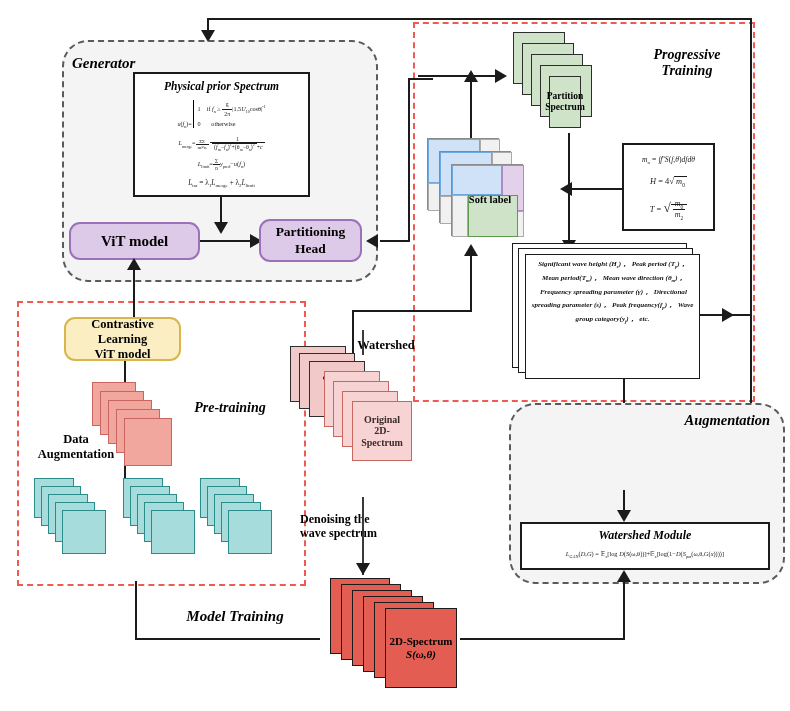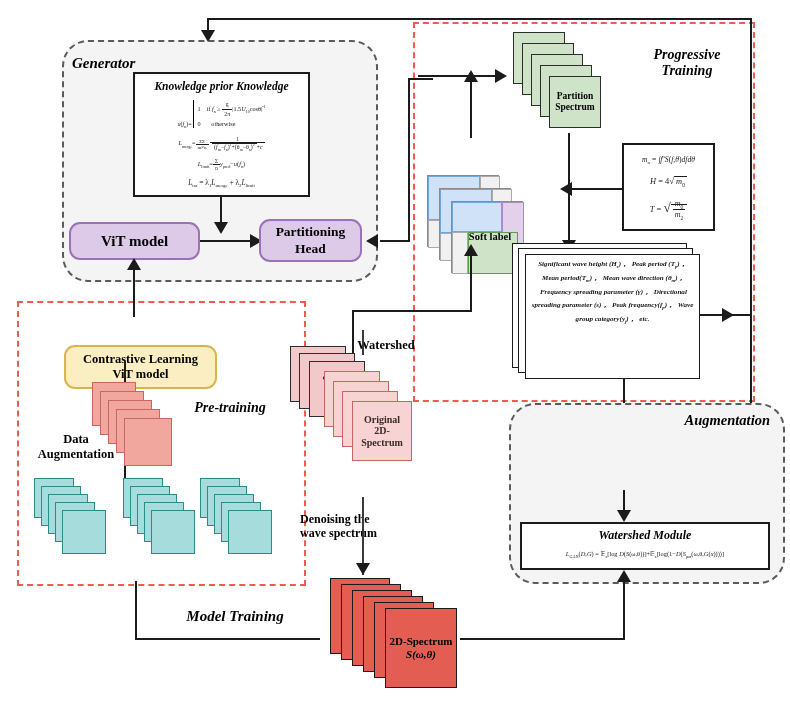--- a/index.html
+++ b/index.html
@@ -52,21 +52,21 @@
   }
   .card.green {background:#cfe3c8;border-color:#2e2e2e;}
   .card.pinkL {background:#f7d3d3;border-color:#c8675f;}
   .card.pinkD {background:#f2c9c9;border-color:#2e2e2e;}
   .card.red   {background:#e35d52;border-color:#1b1b1b;}
   .card.teal  {background:#a6dcdc;border-color:#2b8c8c;}
   .card.salmon{background:#f2a79e;border-color:#c8675f;}
   .card.white {background:#ffffff;border-color:#8a8a8a;}
 
   
-  .slcard{position:absolute;box-sizing:border-box;border:1.4px solid #8a8a8a;background:#c4b5fd;margin-top:37px;}
+  .slcard{position:absolute;box-sizing:border-box;border:1.4px solid #8a8a8a;background:#c4b5fd;}
   .slcard .q{position:absolute;box-sizing:border-box;}
 
   
   .ln{position:absolute;background:#1b1b1b;}
   .ln.h{height:2.2px;}
   .ln.v{width:2.2px;}
   .ln.thin{background:#3a3a3a;}
   .arw{position:absolute;width:0;height:0;}
   .arw.down {border-left:7px solid transparent;border-right:7px solid transparent;border-top:12px solid #1b1b1b;}
   .arw.up   {border-left:7px solid transparent;border-right:7px solid transparent;border-bottom:12px solid #1b1b1b;}
@@ -95,21 +95,21 @@
 
 <div id="stage">
 
   <div class="region-red" style="left:413px;top:22px;width:338px;height:376px;"></div>
   <div class="region-red" style="left:17px;top:301px;width:285px;height:281px;"></div>
 
   <div class="region-gen" style="left:62px;top:40px;width:312px;height:238px;"></div>
   <div class="region-title" style="left:72px;top:55px;width:120px;font-size:15px;text-align:left;">Generator</div>
 
   <div class="wbox" style="left:133px;top:72px;width:177px;height:125px;">
-    <div class="bx-title" style="font-size:11.5px;margin-top:6px;">Knowledge prior Knowledge</div>
+    <div class="bx-title" style="font-size:11.5px;margin-top:6px;">Physical prior Spectrum</div>
     <div style="padding:4px 6px 0 6px;">
       <div class="eq" style="font-size:6.2px;margin-top:4px;line-height:1.5;">
         <i>u</i>(<i>f</i><sub>n</sub>)=&nbsp;<span style="display:inline-block;border-left:1px solid #000;padding-left:3px;text-align:left;">
         1&nbsp;&nbsp;&nbsp;&nbsp;if <i>f</i><sub>n</sub> ≥ <span class="frac"><span class="n">g</span><span class="d">2π</span></span>|1.5<i>U</i><sub>10</sub>cosθ|<sup>-1</sup><br>
         0&nbsp;&nbsp;&nbsp;&nbsp;&nbsp;&nbsp;&nbsp;otherwise</span>
       </div>
       <div class="eq" style="font-size:6.2px;margin-top:6px;">
         <i>L</i><sub>merge</sub>=<span class="frac" style="font-size:.8em;"><span class="n">ΣΣ</span><span class="d">m≠n</span></span>
         <span class="frac"><span class="n">1</span><span class="d"><span class="sqrt">(<i>f</i><sub>m</sub>−<i>f</i><sub>n</sub>)<sup>2</sup>+(θ<sub>m</sub>−θ<sub>n</sub>)<sup>2</sup></span>+<i>c</i></span></span>
       </div>
@@ -145,21 +145,21 @@
   <div class="ln v" style="left:750px;top:398px;height:30px;"></div>
 
   <div class="region-title" style="left:617px;top:47px;width:140px;font-size:14px;">Progressive
 Training</div>
 
   <div class="stack" style="left:513px;top:32px;width:95px;height:105px;">
     <div class="card green" style="left:0px;top:0px;width:52px;height:52px;"></div>
     <div class="card green" style="left:9px;top:11px;width:52px;height:52px;"></div>
     <div class="card green" style="left:18px;top:22px;width:52px;height:52px;"></div>
     <div class="card green" style="left:27px;top:33px;width:52px;height:52px;"></div>
-    <div class="card green" style="left:36px;top:44px;width:52px;height:52px;font-size:9.5px;white-space:pre-line;">Partition
+    <div class="card green" style="left:36px;top:44px;width:32px;height:52px;font-size:9.5px;white-space:pre-line;">Partition
 Spectrum</div>
   </div>
 
   <div class="ln h" style="left:418px;top:75px;width:85px;"></div>
   <div class="arw right" style="left:495px;top:69px;"></div>
 
   <div class="ln v" style="left:470px;top:80px;height:58px;"></div>
   <div class="arw up" style="left:464px;top:70px;"></div>
 
   <div class="stack" style="left:427px;top:138px;width:110px;height:115px;">
@@ -230,21 +230,21 @@
 
   <div class="wbox" style="left:520px;top:522px;width:250px;height:48px;">
     <div class="bx-title" style="font-size:12px;margin-top:4px;">Watershed Module</div>
     <div class="eq" style="font-size:6.4px;margin-top:7px;">
       <i>L</i><sub>GAN</sub>(<i>D</i>,<i>G</i>) = 𝔼<sub>x</sub>[log <i>D</i>(<i>S</i>(ω,θ))]+𝔼<sub>z</sub>[log(1−<i>D</i>(<i>S</i><sub>par</sub>(ω,θ,<i>G</i>(<i>x</i>))))]
     </div>
   </div>
 
   <div class="region-title" style="left:175px;top:400px;width:110px;font-size:14px;">Pre-training</div>
 
-  <div class="rbox yellow" style="left:64px;top:317px;width:153px;height:44px;font-size:12.5px;white-space:pre-line;margin-top:28px;">Contrastive Learning
+  <div class="rbox yellow" style="left:64px;top:317px;width:117px;height:44px;font-size:12.5px;white-space:pre-line;">Contrastive Learning
 ViT model</div>
 
   <div class="ln v" style="left:133px;top:265px;height:52px;"></div>
   <div class="arw up" style="left:127px;top:258px;"></div>
 
   <div class="ln v" style="left:124px;top:361px;height:130px;"></div>
   <div class="stack" style="left:92px;top:382px;width:110px;height:110px;">
     <div class="card salmon" style="left:0px;top:0px;width:44px;height:44px;"></div>
     <div class="card salmon" style="left:8px;top:9px;width:44px;height:44px;"></div>
     <div class="card salmon" style="left:16px;top:18px;width:44px;height:44px;"></div>

